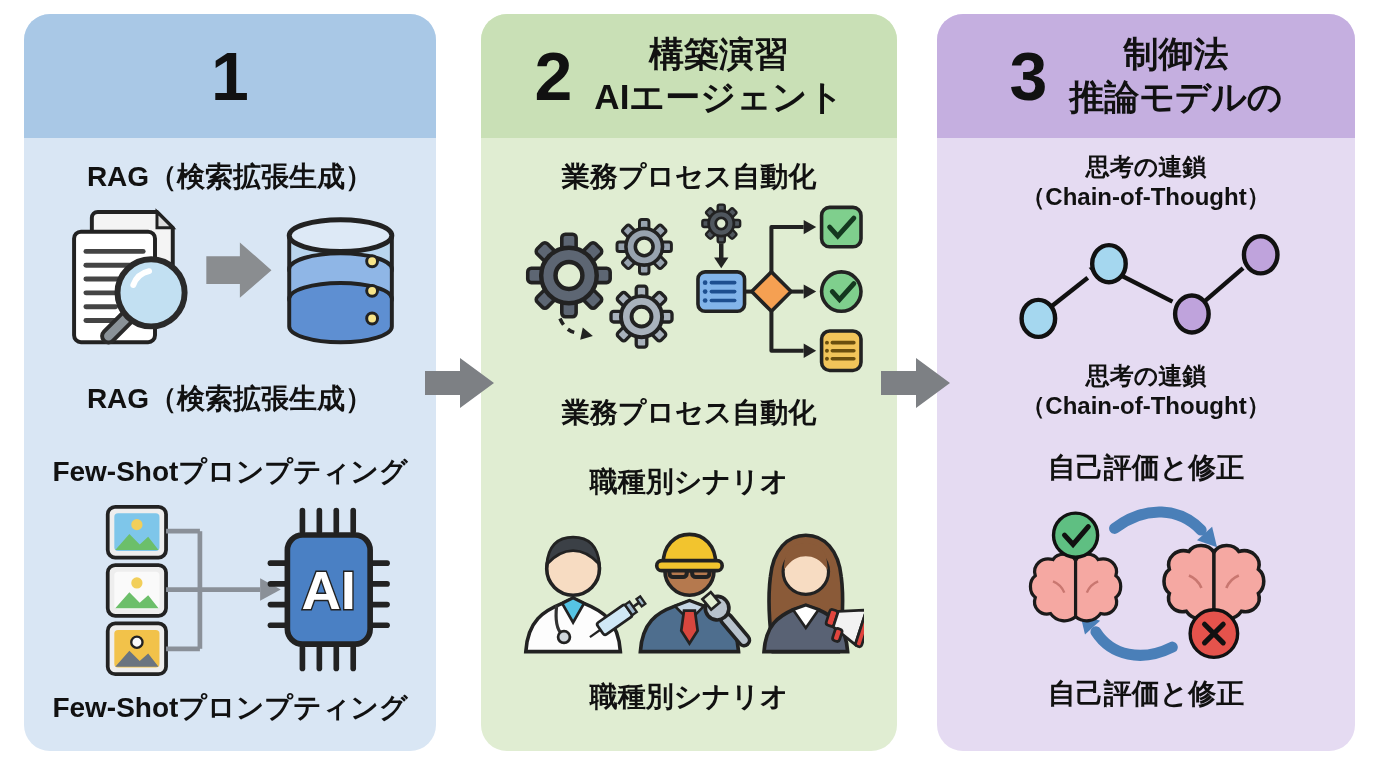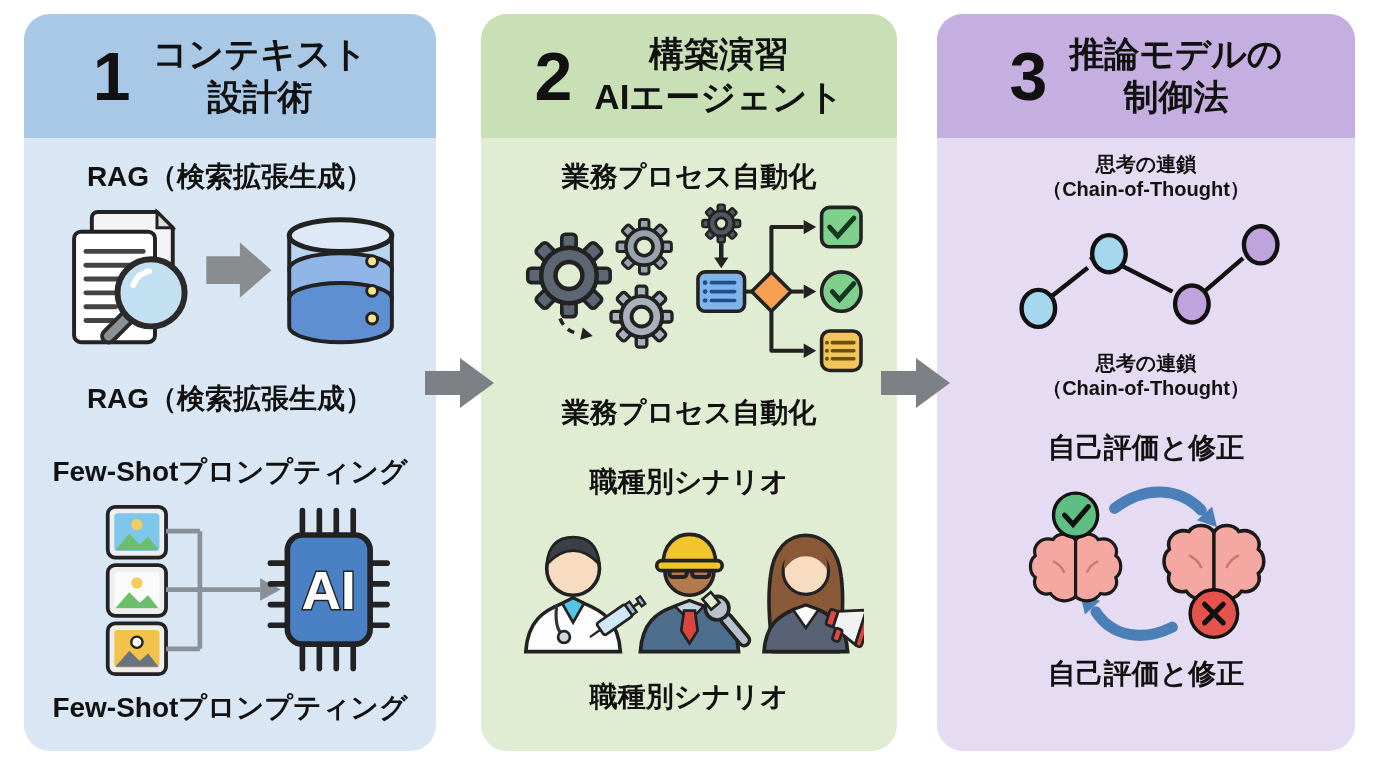--- a/index.html
+++ b/index.html
@@ -7,42 +7,38 @@
        font-family:"Liberation Sans","DejaVu Sans",sans-serif;color:#111;}
   .stage{position:absolute;inset:0;}
   .col{position:absolute;top:14px;height:737px;border-radius:26px;display:flex;flex-direction:column;align-items:center;}
   .col1{left:24px;width:412px;}
   .col2{left:481px;width:416px;}
   .col3{left:937px;width:418px;}
   .col-header{width:100%;height:124px;border-radius:26px 26px 0 0;display:flex;align-items:center;justify-content:center;gap:22px;box-sizing:border-box;}
   .step-num{font-size:68px;font-weight:bold;line-height:1;}
   .col-title{font-size:35px;font-weight:bold;text-align:center;line-height:1.22;}
   .lbl{font-size:28px;font-weight:bold;text-align:center;line-height:1.2;white-space:nowrap;}
-  .lbl2{font-size:20px;font-weight:bold;text-align:center;line-height:1.25;}
+  .lbl2{font-size:24px;font-weight:bold;text-align:center;line-height:1.25;}
   .connector{position:absolute;width:70px;height:50px;}
   .c1{left:425px;top:358px;}
   .c2{left:881px;top:358px;}
   svg{display:block;}
   
   .m-t14{margin-top:14px}.m-t22{margin-top:22px}.m-t12{margin-top:12px}.m-t26{margin-top:26px}
   .m-t40{margin-top:40px}.m-t8{margin-top:8px}.m-t36{margin-top:36px}.m-t18{margin-top:18px}
   .m-t16{margin-top:16px}.m-t30{margin-top:30px}.m-t6{margin-top:6px}
 </style>
 </head>
 <body>
 
 <div class="stage">
 
   <div class="col col1" style="background: rgb(217, 230, 244);">
     <div class="col-header" style="background: rgb(169, 200, 230);">
       <span class="step-num">1</span>
-      <div class="col-title">
-        <div>コンテキスト</div>
-        <div>設計術</div>
-      </div>
     </div>
 
     <div class="lbl m-t22">RAG（検索拡張生成）</div>
 
     <svg class="m-t12" width="345" height="150" viewBox="0 0 345 152">
 
       <g>
         <path d="M38,6 h60 l16,16 v84 a6,6 0 0 1 -6,6 h-70 a6,6 0 0 1 -6,-6 v-94 a6,6 0 0 1 6,-6 z" fill="#f4f4f4" stroke="#222" stroke-width="4"></path>
         <path d="M98,6 l16,16 h-16 z" fill="#dddddd" stroke="#222" stroke-width="3"></path>
         <rect x="14" y="26" width="82" height="112" rx="7" fill="#ffffff" stroke="#222" stroke-width="4"></rect>
@@ -296,22 +292,22 @@
       </g>
     </svg>
 
     <div class="lbl m-t22">職種別シナリオ</div>
   </div>
 
   <div class="col col3" style="background: rgb(229, 219, 242);">
     <div class="col-header" style="background: rgb(197, 175, 224);">
       <span class="step-num">3</span>
       <div class="col-title">
+        <div>制御法</div>
         <div>推論モデルの</div>
-        <div>制御法</div>
       </div>
     </div>
 
     <div class="lbl2 m-t14">
       <div>思考の連鎖</div>
       <div>（Chain-of-Thought）</div>
     </div>
 
     <svg class="m-t18" width="300" height="115" viewBox="0 0 340 130">
       <g stroke="#111" stroke-width="5">

